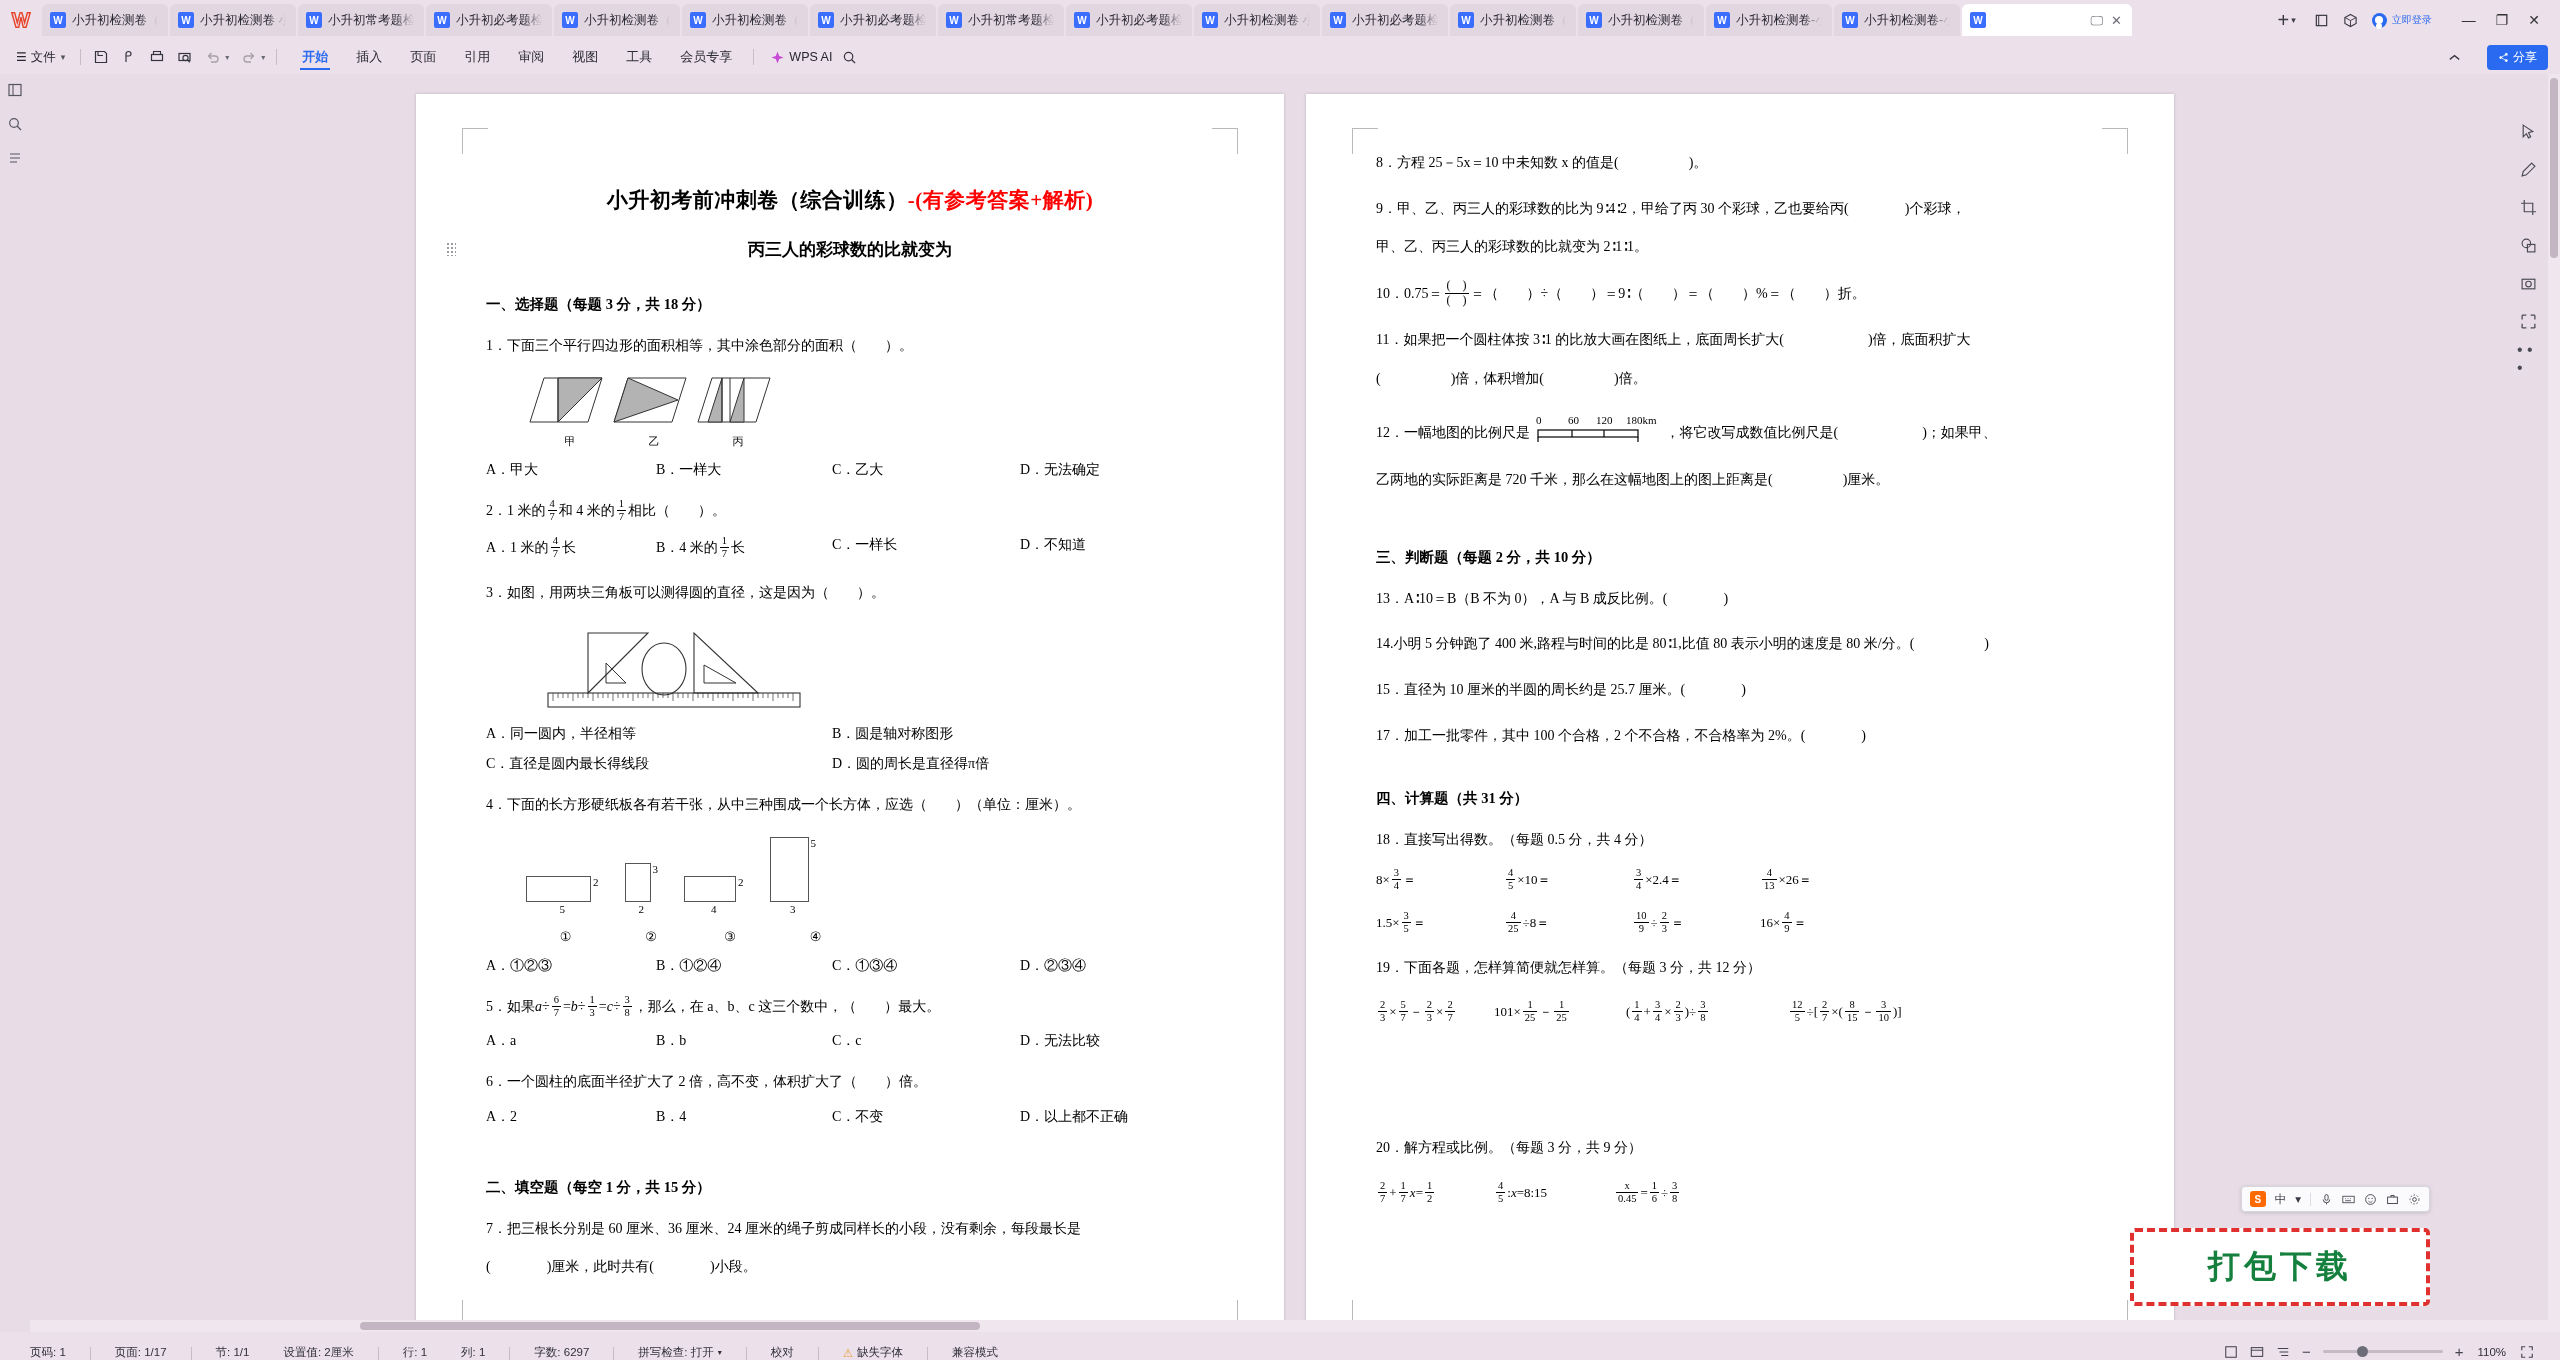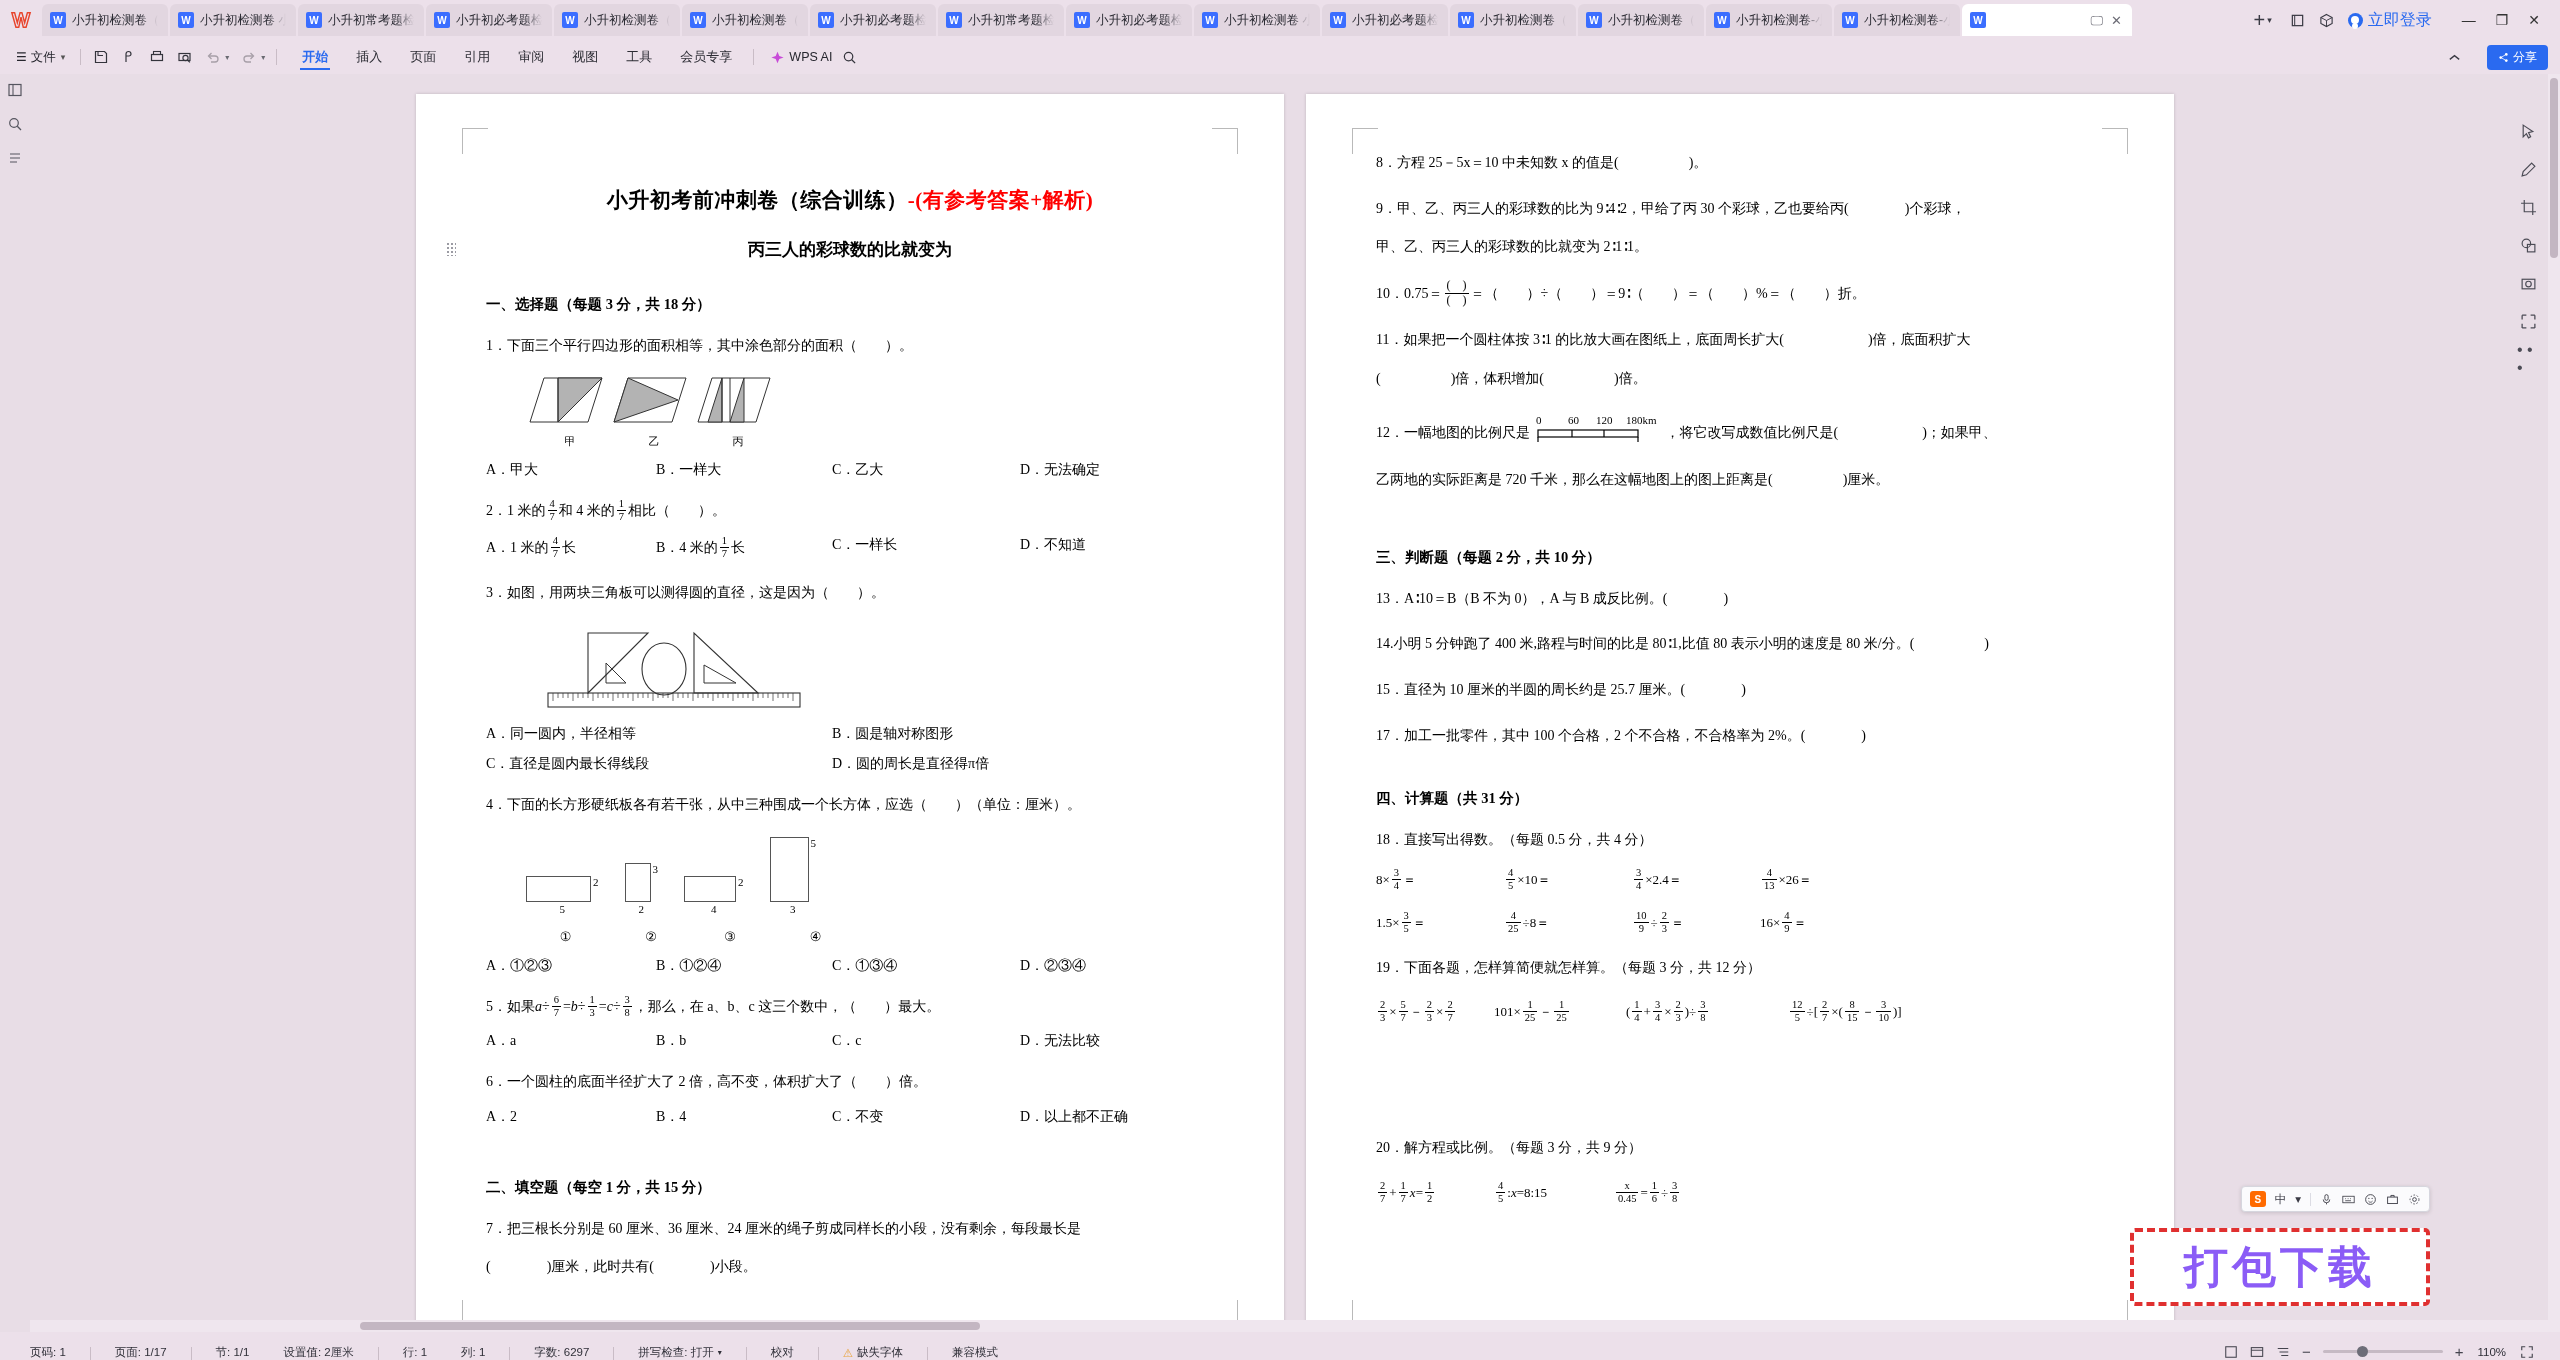--- a/index.html
+++ b/index.html
@@ -42,21 +42,21 @@
   .tab.active .tlabel { color: #1a1a1a; }
   .tab .tbtns { margin-left: auto; display: none; align-items: center; gap: 8px; color:#6b6b75; }
   .tab.active .tbtns { display: flex; }
   .tab .tbtns span { font-size: 13px; line-height: 1; }
   .newtab { display:flex; align-items:center; gap:2px; padding: 0 6px; color:#3a3a44; flex:0 0 auto; }
   .newtab .plus { font-size: 20px; line-height: 1; font-weight: 300;}
   .newtab .chev { font-size: 9px; }
   .tabbar-right { display: flex; align-items: center; gap: 14px; padding-left: 10px; flex: 0 0 auto; }
   .tabbar-right .ic { color: #3a3a44; display:flex; align-items:center; }
   .tabbar-right .ic svg { width: 15px; height: 15px; }
-  .login { display:flex; align-items:center; gap:5px; color:#2a6af0; font-size:16px; }
+  .login { display:flex; align-items:center; gap:5px; color:#2a6af0; font-size:10px; }
   .login .av { width:15px; height:15px; border-radius:50%; background:#2a6af0; position:relative; }
   .login .av::after{content:"";position:absolute;left:3.5px;top:3px;width:8px;height:8px;border-radius:50%;
     background:#fff;box-shadow:0 6px 0 -1px #fff;}
   .winctrl { display:flex; align-items:center; gap: 20px; padding: 0 14px 0 16px; color:#333; }
   .winctrl span { font-size: 14px; line-height:1; }
 
   
   .ribbon {
     height: 34px; min-height:34px; display:flex; align-items:center;
     background:#ece0ea; padding: 0 8px; gap: 0px;
@@ -178,21 +178,21 @@
   .sogou .sdiv{width:1px;height:13px;background:#dcdce4;}
   .sogou .si{ display:flex;align-items:center; }
   .sogou .si svg{width:13px;height:13px;}
 
   .dlbadge {
     position:absolute; right: 130px; bottom: 26px;
     width: 300px; height: 78px; border: 4px dashed #e03030; border-radius:5px;
     background:#fff; display:flex; align-items:center; justify-content:center;
   }
   .dlbadge .txt {
-    font-family:"Liberation Serif", serif; font-weight:bold; font-size:44px; color:#8b5cf6;
+    font-family:"Liberation Serif", serif; font-weight:bold; font-size:32px; color:#15803d;
     letter-spacing: 4px;
   }
   .scrollbar-v {
     position:absolute; right:0; top:0; bottom:0; width: 12px; background:#efe6ee;
   }
   .scrollbar-v .thumb{ position:absolute; top:4px; left:2px; width:8px; height:180px; border-radius:4px; background:#c3b6c2; }
   .scrollbar-h {
     position:absolute; left:0; right:12px; bottom:0; height:12px; background:#efe6ee;
   }
   .scrollbar-h .thumb{ position:absolute; left:330px; top:2px; height:8px; width:620px; border-radius:4px; background:#c3b6c2; }

